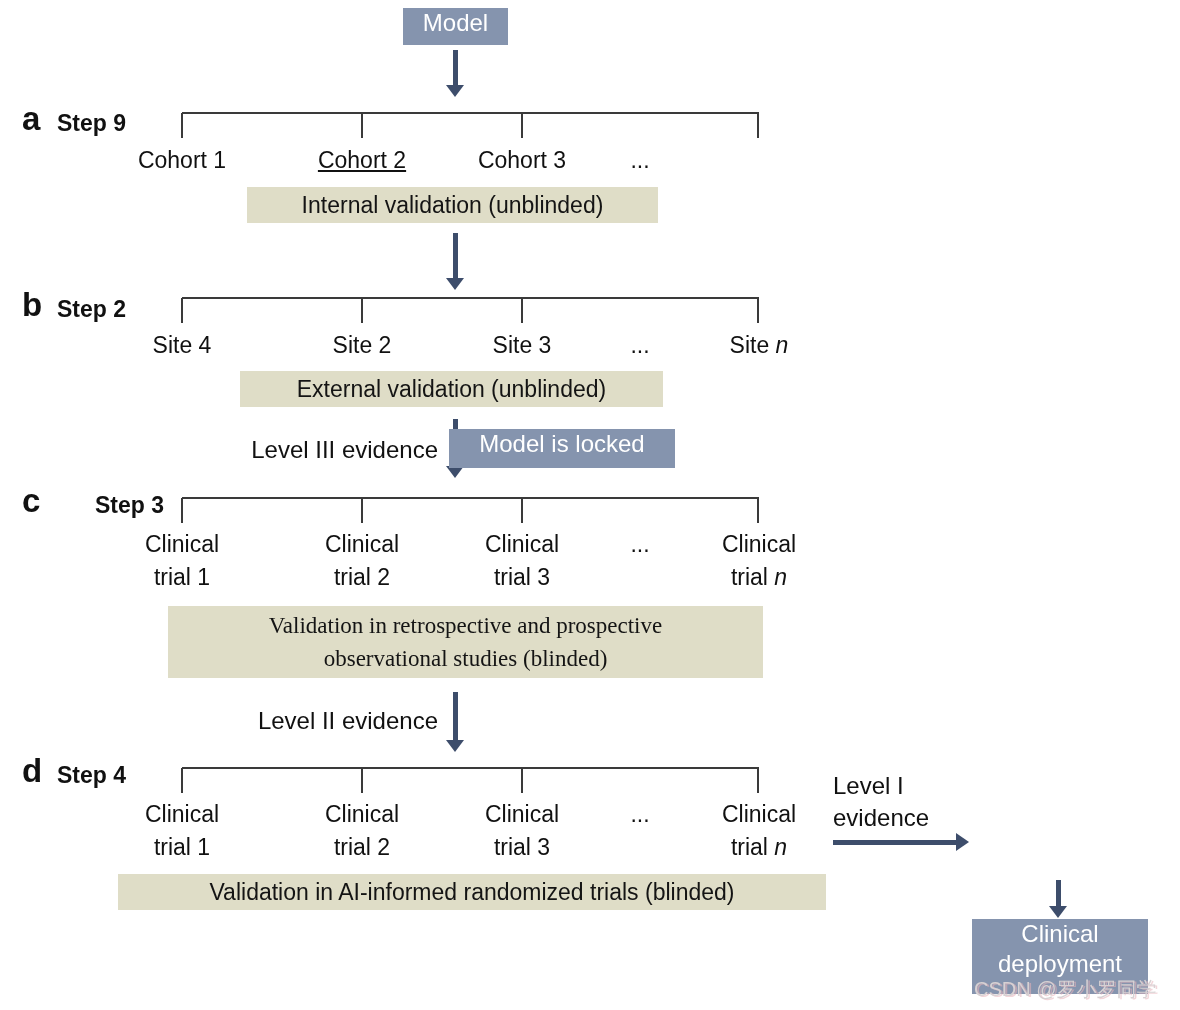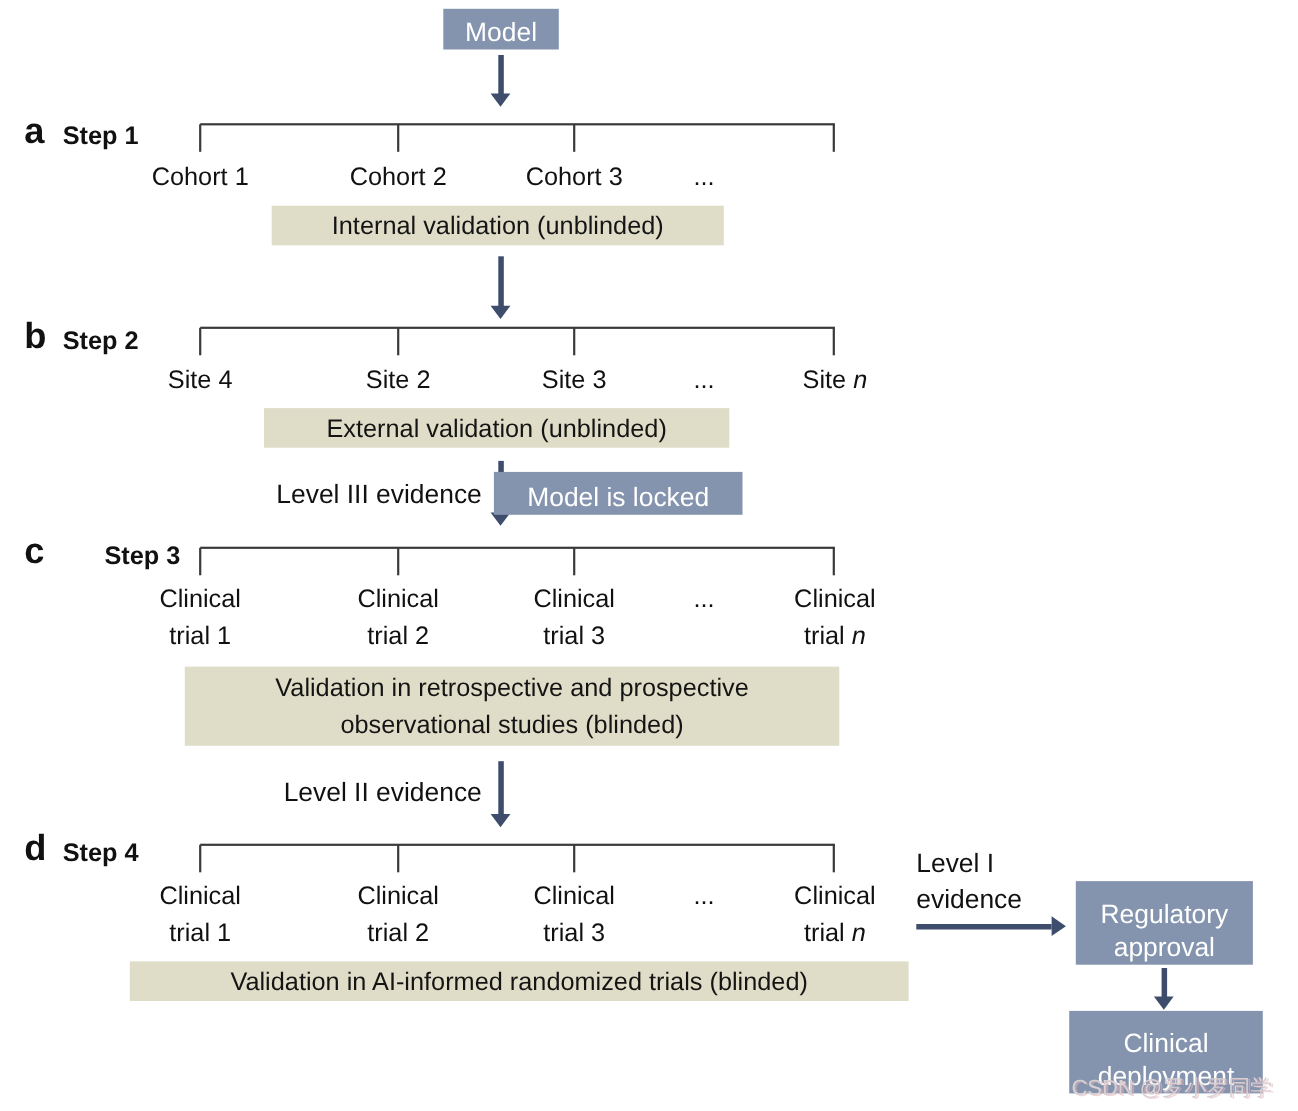--- a/index.html
+++ b/index.html
@@ -3,21 +3,21 @@
 <meta charset="utf-8">
 <style>
   html,body{margin:0;padding:0;background:#ffffff;}
   .canvas{
     position:relative;width:1180px;height:1010px;background:#ffffff;overflow:hidden;
     font-family:"Liberation Sans","DejaVu Sans",sans-serif;color:#111111;
   }
   .abs{position:absolute;}
   
   .slate{
-    background:#8594ae;color:#ffffff;display:flex;align-items:flex-end;justify-content:center;
+    background:#8594ae;color:#ffffff;display:flex;align-items:flex-start;justify-content:center;
     text-align:center;font-size:24px;line-height:30px;
   }
   
   .banner{
     background:#dfddc7;color:#141414;display:flex;flex-direction:column;align-items:center;justify-content:center;
     text-align:right;font-size:23px;line-height:33px;
   }
   
   .step-letter{font-size:33px;font-weight:bold;line-height:33px;}
   .step-title{font-size:23px;font-weight:bold;line-height:26px;}
@@ -54,31 +54,31 @@
   </div>
   <div class="abs va" style="left:446px;top:50px;height:47px;">
     <span class="stem" style="height:36px;"></span>
     <span class="head"></span>
   </div>
 
   <div class="abs step-letter" style="left:22px;top:102px;">
     <span>a</span>
   </div>
   <div class="abs step-title" style="left:57px;top:110px;">
-    <span>Step 1</span>
+    <span>Step 9</span>
   </div>
   <div class="abs bracket" style="left:182px;top:112px;width:577px;">
     <span class="tick" style="left:-1px;"></span>
     <span class="tick" style="left:179px;"></span>
     <span class="tick" style="left:339px;"></span>
     <span class="tick" style="left:575px;"></span>
   </div>
   <div class="abs col" style="left:182px;top:144px;">
     <span>Cohort 1</span></div>
-  <div class="abs col" style="left:362px;top:144px;">
+  <div class="abs col" style="left:362px;top:144px;text-decoration:underline;">
     <span>Cohort 2</span></div>
   <div class="abs col" style="left:522px;top:144px;">
     <span>Cohort 3</span></div>
   <div class="abs col" style="left:640px;top:144px;">
     <span>...</span></div>
   <div class="abs banner" style="left:247px;top:187px;width:411px;height:36px;">
     <div>Internal validation (unblinded)</div>
   </div>
 
   <div class="abs va" style="left:446px;top:233px;height:57px;">
@@ -146,21 +146,21 @@
   <div class="abs col" style="left:522px;top:528px;">
     <div><span>Clinical</span></div>
     <div><span>trial 3</span></div>
   </div>
   <div class="abs col" style="left:640px;top:528px;">
     <span>...</span></div>
   <div class="abs col" style="left:759px;top:528px;">
     <div><span>Clinical</span></div>
     <div><span>trial </span><i>n</i></div>
   </div>
-  <div class="abs banner" style="left:168px;top:606px;width:595px;height:72px;">
+  <div class="abs banner" style="left:168px;top:606px;width:595px;height:72px;font-family:Liberation Serif, serif;">
     <div>Validation in retrospective and prospective</div>
     <div>observational studies (blinded)</div>
   </div>
 
   <div class="abs level-text" style="left:180px;top:704px;width:258px;">
     <span>Level II evidence</span>
   </div>
   <div class="abs va" style="left:446px;top:692px;height:60px;">
     <span class="stem" style="height:49px;"></span>
     <span class="head"></span>
@@ -201,23 +201,20 @@
   </div>
 
   <div class="abs level-text-left" style="left:833px;top:770px;width:140px;">
     <div>Level I</div>
     <div>evidence</div>
   </div>
   <div class="abs ha" style="left:833px;top:833px;width:136px;">
     <span class="stem" style="width:123px;"></span>
     <span class="head"></span>
   </div>
-  <div class="abs slate" style="left:978px;top:801px;width:161px;height:76px;">
-    <span>Regulatory approval</span>
-  </div>
   <div class="abs va" style="left:1049px;top:880px;height:38px;">
     <span class="stem" style="height:27px;"></span>
     <span class="head"></span>
   </div>
   <div class="abs slate" style="left:972px;top:919px;width:176px;height:75px;">
     <span>Clinical deployment</span>
   </div>
 
   <div class="abs watermark" style="left:974px;top:977px;">
     <span>CSDN @罗小罗同学</span>

